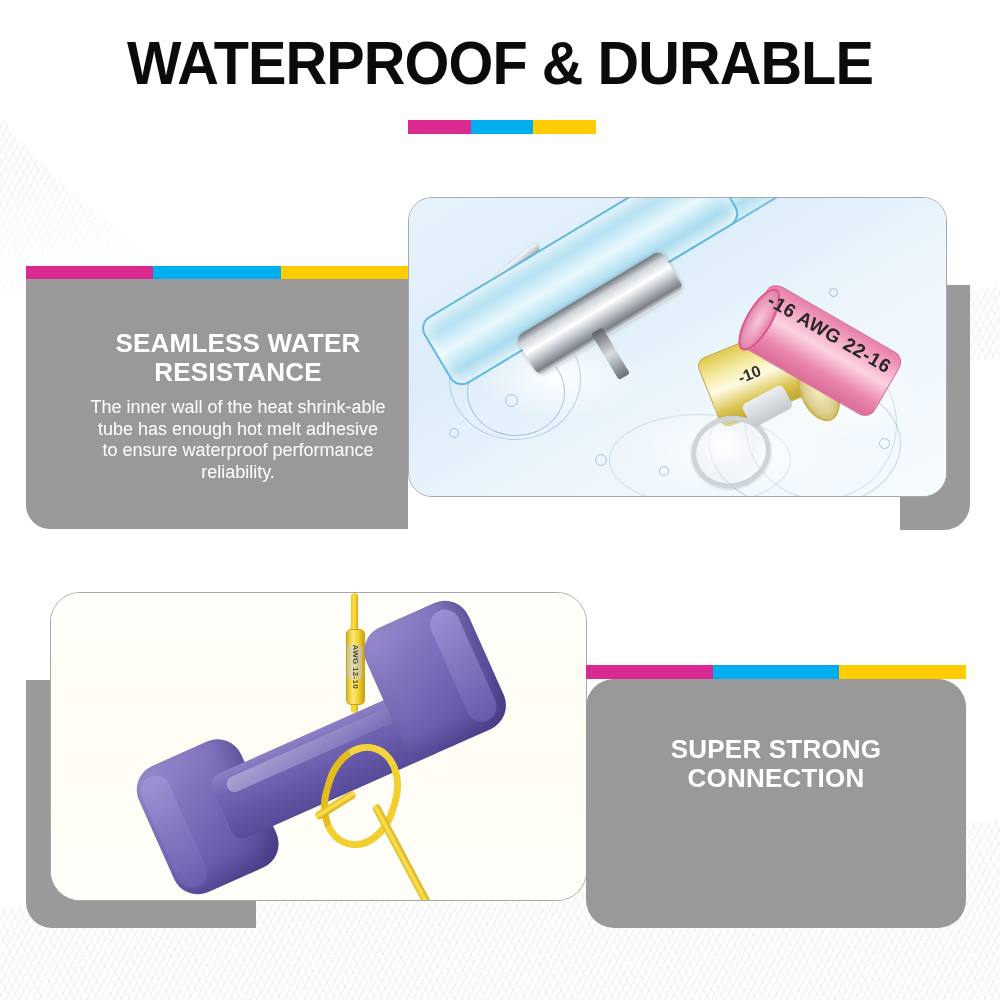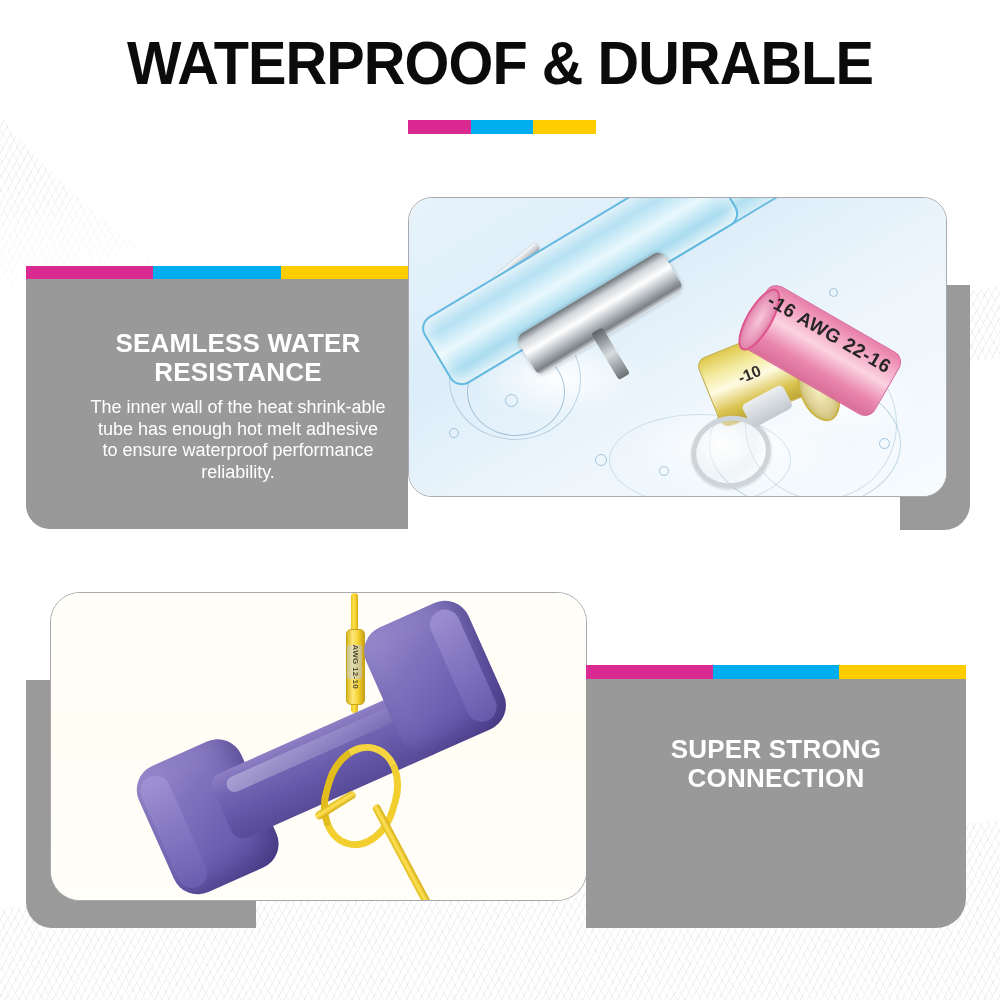--- a/index.html
+++ b/index.html
@@ -75,20 +75,21 @@
     background:#999999;
     color:#ffffff;
   }
   .panel-top{
     left:26px;top:279px;width:382px;height:250px;
     border-bottom-left-radius:24px;
   }
   .panel-bottom{
     left:586px;top:679px;width:380px;height:249px;
     border-bottom-right-radius:30px;
+    border-radius:28px;
   }
 
   .panel-heading{
     font-size:26px;
     font-weight:700;
     line-height:29px;
     letter-spacing:.2px;
   }
   .panel-body{
     font-size:18px;

